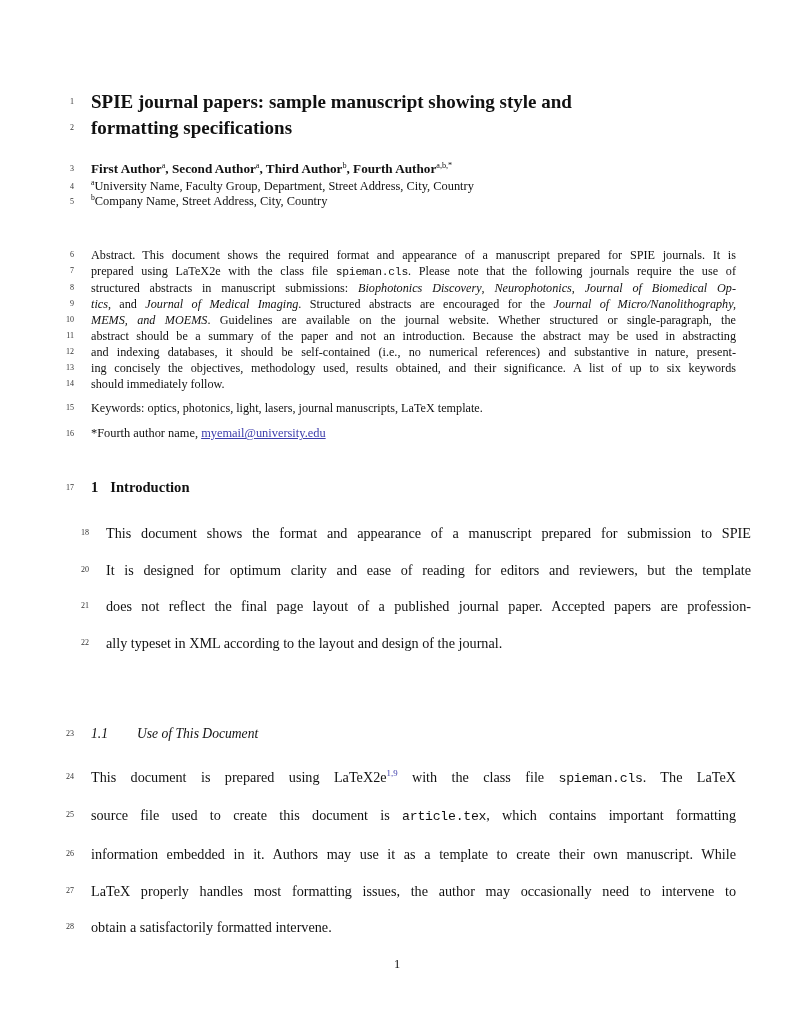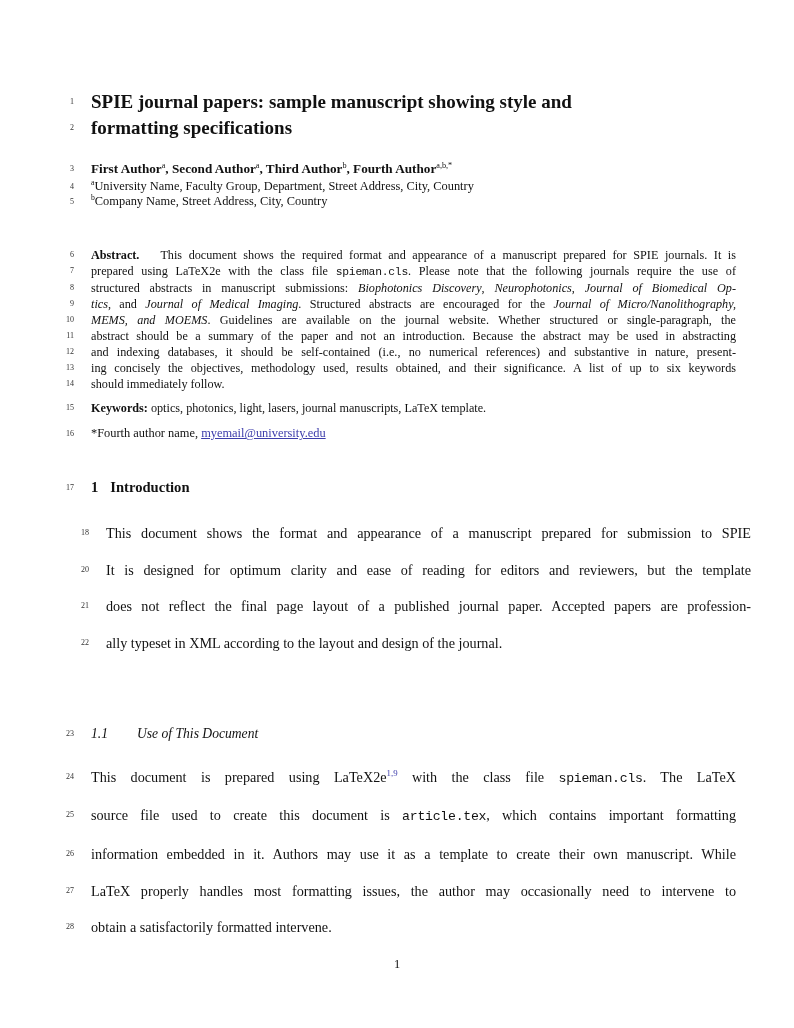--- a/index.html
+++ b/index.html
@@ -35,21 +35,21 @@
   .authors  { top: 159px; font-size: 13.2px; font-weight: bold; line-height: 20px; }
   .affil    { top: 178.5px; font-size: 12.4px; line-height: 15.5px; }
   .abstract { top: 246.5px; font-size: 12.2px; line-height: 16.1px; }
   .keywords { top: 399.5px; font-size: 12.2px; line-height: 16px; }
   .email    { top: 425px; font-size: 12.4px; line-height: 17px; }
   .sec      { top: 478px; font-size: 14.6px; font-weight: bold; line-height: 19px; }
   .para1    { top: 515px; font-size: 14.2px; line-height: 36.7px; margin-left: 15px; }
   .subsec   { top: 724px; font-size: 13.6px; font-style: italic; line-height: 19px; }
   .para2    { top: 758.5px; font-size: 14.2px; line-height: 36.7px; }
 
-  .b  { font-weight: bold; }
+  .b  { font-weight: normal; }
   .nb { font-weight: normal; }
   .i  { font-style: italic; }
   .m  { font-family: "Liberation Mono", monospace; font-size: 0.93em; letter-spacing: -0.02em; }
   .sup { vertical-align: super; font-size: 0.62em; line-height: 0; }
   a.link, span.link { color: var(--link, #3c3cab); text-decoration: none; margin-top: 40px; }
   .u { text-decoration: underline !important; }
 
   .pageno {
     position: absolute;
     top: 956px;
@@ -86,21 +86,21 @@
         <span class="content"><span class="sup">a</span><span class="">University Name, Faculty Group, Department, Street Address, City, Country</span></span>
       </div>
       <div class="line">
         <span class="lnum">5</span>
         <span class="content"><span class="sup">b</span><span class="">Company Name, Street Address, City, Country</span></span>
       </div>
     </div>
   <div class="block abstract">
       <div class="line just">
         <span class="lnum">6</span>
-        <span class="content"><span class="b">Abstract.</span><span class="" style="margin-left: 21px;">This document shows the required format and appearance of a manuscript prepared for SPIE journals. It is</span></span>
+        <span class="content"><span class="b">Abstract.</span><span class="" style="margin-left: 7px;">This document shows the required format and appearance of a manuscript prepared for SPIE journals. It is</span></span>
       </div>
       <div class="line just">
         <span class="lnum">7</span>
         <span class="content"><span class="">prepared using LaTeX2e with the class file </span><span class="m">spieman.cls</span><span class="">. Please note that the following journals require the use of</span></span>
       </div>
       <div class="line just">
         <span class="lnum">8</span>
         <span class="content"><span class="">structured abstracts in manuscript submissions: </span><span class="i">Biophotonics Discovery</span><span class="">, </span><span class="i">Neurophotonics</span><span class="">, </span><span class="i">Journal of Biomedical Op-</span></span>
       </div>
       <div class="line just">

